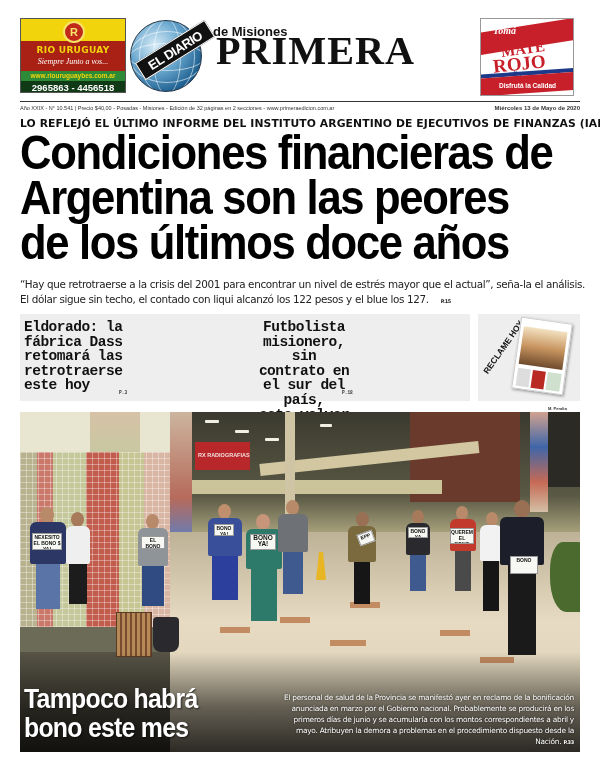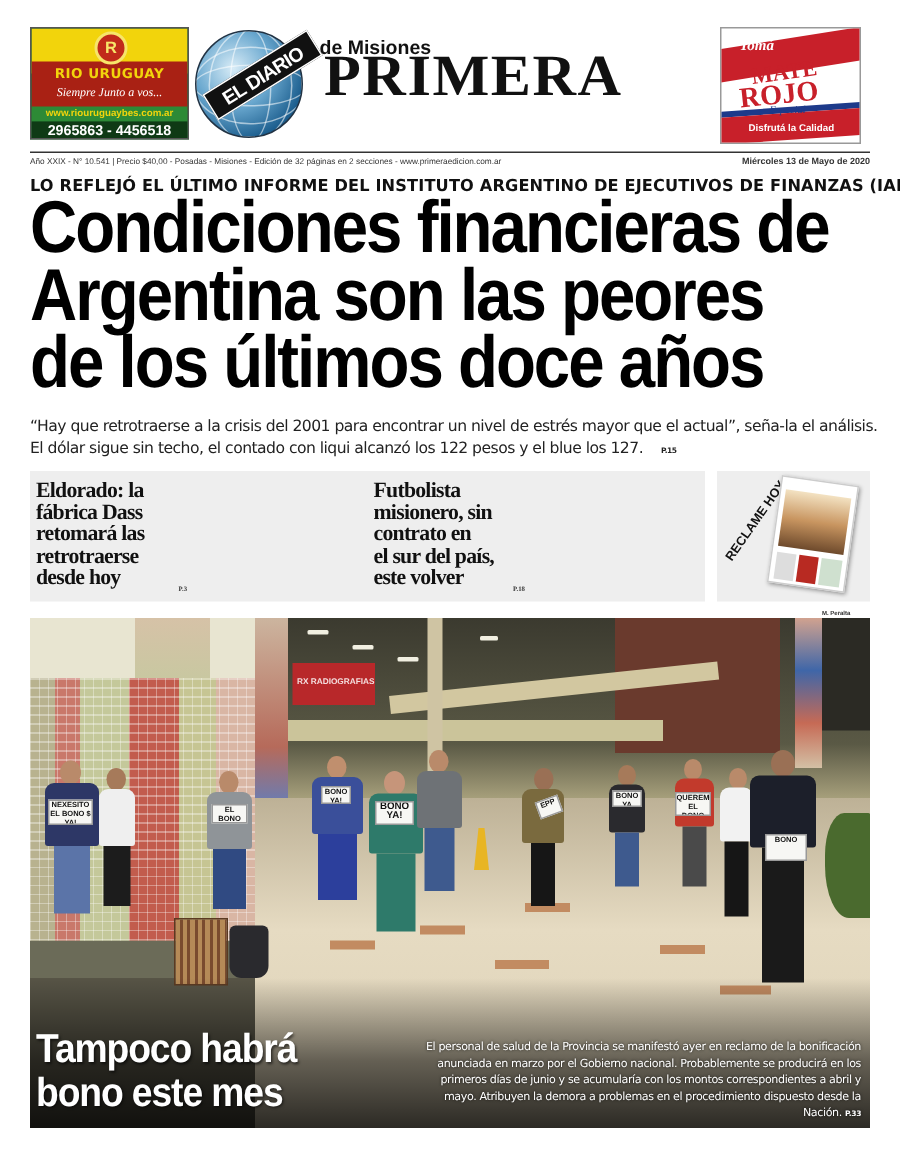--- a/index.html
+++ b/index.html
@@ -42,21 +42,21 @@
 
     
     .kicker { position: absolute; left: 20px; top: 117px; width: 570px; font-family: "DejaVu Sans", sans-serif; font-weight: bold; font-size: 11px; color: #111; letter-spacing: 0.1px; white-space: nowrap; transform: scaleX(0.98); transform-origin: left; }
     .headline { position: absolute; left: 20px; top: 130px; width: 580px; font-family: "Liberation Sans", sans-serif; font-weight: bold; font-size: 49px; line-height: 45px; color: #000; letter-spacing: -1.5px; transform: scaleX(0.89); transform-origin: left; }
     .headline div { white-space: nowrap; }
     .lede { position: absolute; left: 20px; top: 277px; width: 568px; font-family: "DejaVu Sans", sans-serif; font-size: 10.4px; line-height: 15px; color: #222; letter-spacing: -0.35px; }
     .lede .pg { font-size: 5px; font-weight: bold; margin-left: 12px; }
 
     
     .teasers { position: absolute; left: 20px; top: 314px; width: 450px; height: 87px; background: #eeeeee; }
-    .teaser { position: absolute; top: 6px; width: 110px; font-family: Liberation Serif, serif; font-weight: bold; font-size: 14.5px; line-height: 14.6px; color: #111; letter-spacing: -0.5px; }
+    .teaser { position: absolute; top: 6px; width: 110px; font-family: Liberation Mono, monospace; font-weight: bold; font-size: 14.5px; line-height: 14.6px; color: #111; letter-spacing: -0.5px; }
     .teaser .pg { position: absolute; font-size: 4.5px; font-weight: bold; color: #333; letter-spacing: 0; }
     .reclame { position: absolute; left: 478px; top: 314px; width: 102px; height: 87px; background: #eeeeee; }
     .reclame .label { position: absolute; left: -6px; top: 28px; font-family: "Liberation Sans", sans-serif; font-weight: bold; font-size: 8.5px; color: #111; transform: rotate(-55deg); white-space: nowrap; }
     .reclame .mag { position: absolute; left: 38px; top: 6px; width: 52px; height: 72px; background: #fff; border: 1px solid #ccc; transform: rotate(8deg); box-shadow: 1px 1px 3px rgba(0,0,0,0.4); overflow: hidden; }
     .reclame .mag .photo { position: absolute; left: 3px; top: 8px; width: 44px; height: 38px; background: linear-gradient(180deg, #f3e2c2 0%, #c89560 50%, #6e4a2c 100%); }
     .reclame .mag .mast { position: absolute; left: 3px; top: 1px; width: 44px; height: 6px; font-size: 4px; color: #7a3c16; font-weight: bold; }
     .reclame .mag .b1 { position: absolute; left: 3px; top: 50px; width: 13px; height: 18px; background: #ddd; }
     .reclame .mag .b2 { position: absolute; left: 18px; top: 50px; width: 13px; height: 18px; background: #b82a22; }
     .reclame .mag .b3 { position: absolute; left: 33px; top: 50px; width: 14px; height: 18px; background: #cfe0cf; }
 
@@ -151,24 +151,24 @@
   </h1>
   <p class="lede"><span>“Hay que retrotraerse a la crisis del 2001 para encontrar un nivel de estrés mayor que el actual”, seña-la el análisis. El dólar sigue sin techo, el contado con liqui alcanzó los 122 pesos y el blue los 127.</span><span class="pg">P.15</span></p>
 </article>
 
 <section class="teasers">
   <div class="teaser" style="left:4px;">
     <div>Eldorado: la</div>
     <div>fábrica Dass</div>
     <div>retomará las</div>
     <div>retrotraerse</div>
-    <div>desde hoy</div>
+    <div>este hoy</div>
     <span class="pg" style="left:95px;top:66px;">P.3</span>
   </div>
-  <div class="teaser" style="left:229px;">
+  <div class="teaser" style="left:229px;text-align:center;">
     <div>Futbolista</div>
     <div>misionero, sin</div>
     <div>contrato en</div>
     <div>el sur del país,</div>
     <div>este volver</div>
     <span class="pg" style="left:93px;top:66px;">P.18</span>
   </div>
 </section>
 
 <aside class="reclame">

